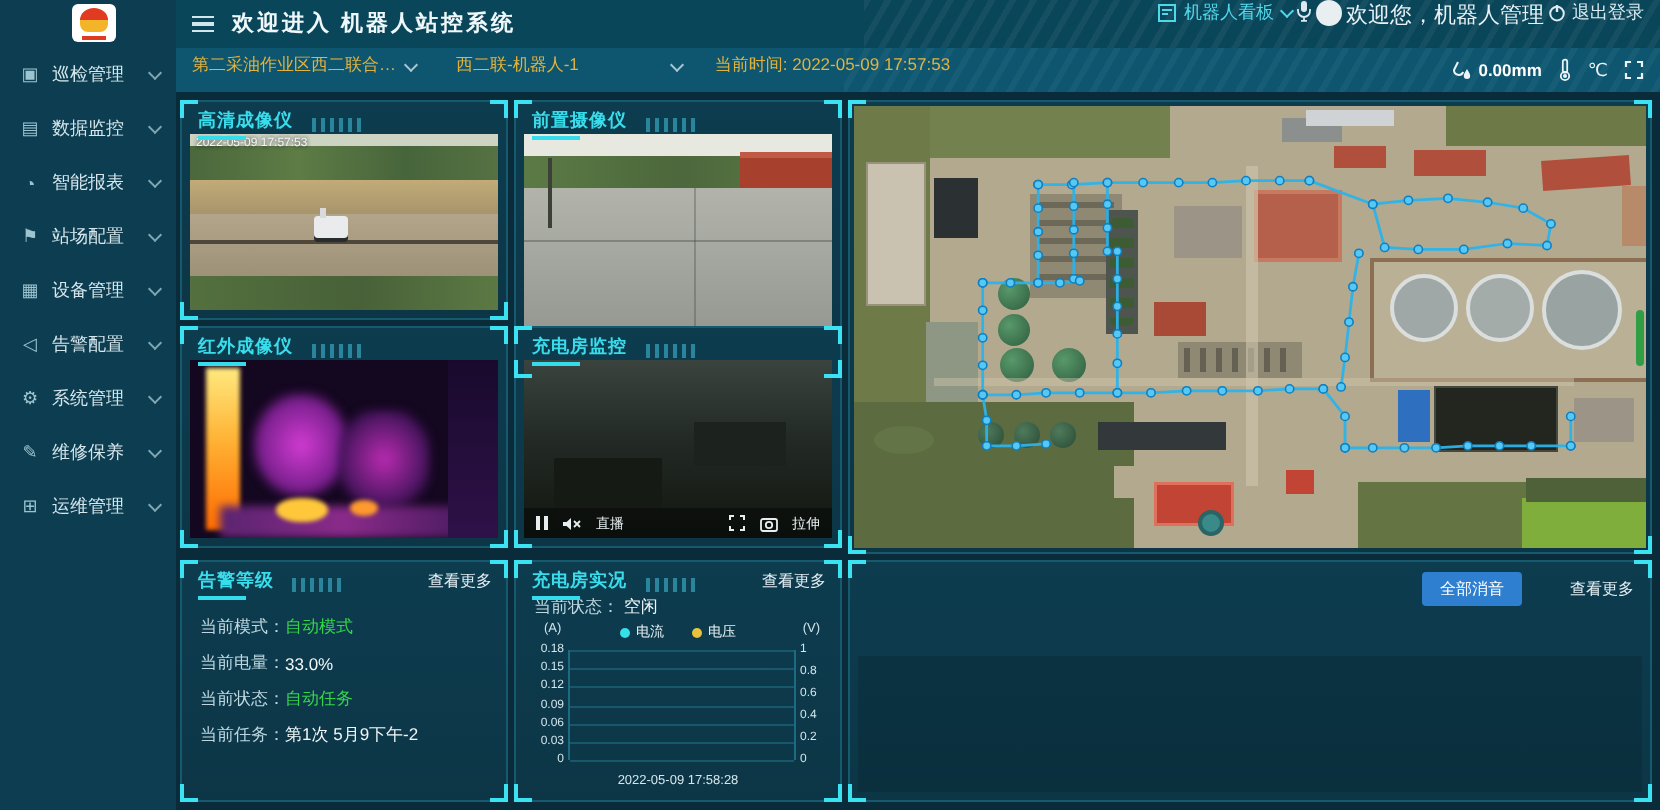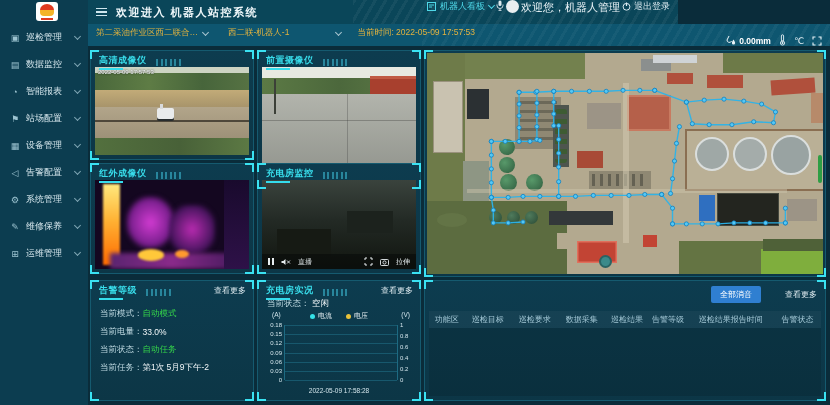--- a/index.html
+++ b/index.html
@@ -1,21 +1,21 @@
 <!DOCTYPE html>
 <html><head>
 <meta charset="utf-8">
 <style>
   * { margin:0; padding:0; box-sizing:border-box; }
   html,body { width:830px; height:405px; overflow:hidden; background:#061e29;
     font-family:"Liberation Sans","DejaVu Sans",sans-serif; }
   #app { position:relative; width:830px; height:405px; background:#0a2c3a; overflow:hidden; }
 
   
-  .topbar { position:absolute; left:0; top:0; width:678px; height:24px; background:#0a4659; }
+  .topbar { position:absolute; left:0; top:0; width:830px; height:24px; background:#0a4659; }
   .topbar::after { content:''; position:absolute; right:0; top:0; width:48%; height:100%;
     background:repeating-linear-gradient(120deg,rgba(255,255,255,.05) 0 3px,transparent 3px 9px); pointer-events:none; }
   .topbar-left { position:absolute; left:0; top:0; width:88px; height:24px; background:#0c3d50; }
   .logo { position:absolute; left:36px; top:2px; width:22px; height:19px; background:#fff; border-radius:3px; }
   .logo i { position:absolute; left:4px; top:2px; width:14px; height:12px; border-radius:50% 50% 4px 4px;
     background:conic-gradient(from 270deg,#e03a20 0 50%,#f4b429 50% 100%); display:block; }
   .logo b { position:absolute; left:5px; bottom:1px; width:12px; height:2.5px; background:#e03a20; display:block; }
   .hamburger { position:absolute; left:96px; top:8px; width:11px; height:8px;
     border-top:1.5px solid #cfe6ee; border-bottom:1.5px solid #cfe6ee; }
   .hamburger::after { content:''; position:absolute; left:0; top:2.2px; width:11px; height:1.5px; background:#cfe6ee; }
@@ -31,21 +31,21 @@
   .logout { display:flex; align-items:center; gap:3px; color:#dcebf1; font-size:9px; cursor:pointer; }
 
   
   .subbar { position:absolute; left:88px; top:24px; width:742px; height:22px; background:#0e5670; }
   .subbar::after { content:''; position:absolute; right:0; top:0; width:55%; height:100%;
     background:repeating-linear-gradient(120deg,rgba(255,255,255,.04) 0 3px,transparent 3px 9px); pointer-events:none; }
   .subbar-left { position:absolute; left:8px; top:0; height:18px; display:flex; align-items:center; gap:6px; }
   .sel { display:flex; align-items:center; gap:5px; color:#e2b23e; font-size:8.5px; cursor:pointer; }
   .sel .chev { border-color:#a9c6d0; }
   .time-text { color:#e2b23e; font-size:8.5px; margin-left:10px; }
-  .subbar-right { position:absolute; right:8px; top:0; height:22px; display:flex; align-items:flex-end; gap:8px; z-index:2; }
+  .subbar-right { position:absolute; right:8px; top:0; height:22px; display:flex; align-items:center; gap:8px; z-index:2; }
   .rain { display:flex; align-items:center; gap:3px; color:#fff; font-size:8.5px; font-weight:bold; }
   .temp-unit { color:#eaf4f8; font-size:9px; }
 
   
   .sidebar { position:absolute; left:0; top:24px; width:88px; height:381px; background:#0c3d50; }
   .side-item { height:27px; display:flex; align-items:center; padding:0 8px 0 9px; cursor:pointer; }
   .side-item .sic { width:12px; font-size:9px; color:#9cc3d0; text-align:center; flex:none; }
   .side-item .slb { flex:1; margin-left:5px; font-size:9px; color:#d5e6ec; white-space:nowrap; }
   .side-item .chev { border-color:#7fa6b3; flex:none; }
 
@@ -625,27 +625,17 @@
       </div>
     </div>
 
     <div class="panel" style="left:336px;top:234px;width:402px;height:121px;">
       <span class="corner c-tl"></span>
         <span class="corner c-tr"></span>
         <span class="corner c-bl"></span>
         <span class="corner c-br"></span>
       <span class="mute-btn">全部消音</span>
       <span class="alarm-more">查看更多</span>
-      <div class="thead">
-        <span class="th" style="width:9%;">功能区</span>
-        <span class="th" style="width:12%;">巡检目标</span>
-        <span class="th" style="width:12%;">巡检要求</span>
-        <span class="th" style="width:12%;">数据采集</span>
-        <span class="th" style="width:11%;">巡检结果</span>
-        <span class="th" style="width:10%;">告警等级</span>
-        <span class="th" style="width:22%;">巡检结果报告时间</span>
-        <span class="th" style="width:12%;">告警状态</span>
-      </div>
       <div class="tbody"></div>
     </div>
 
   </div>
 </div>
 
 </body></html>

